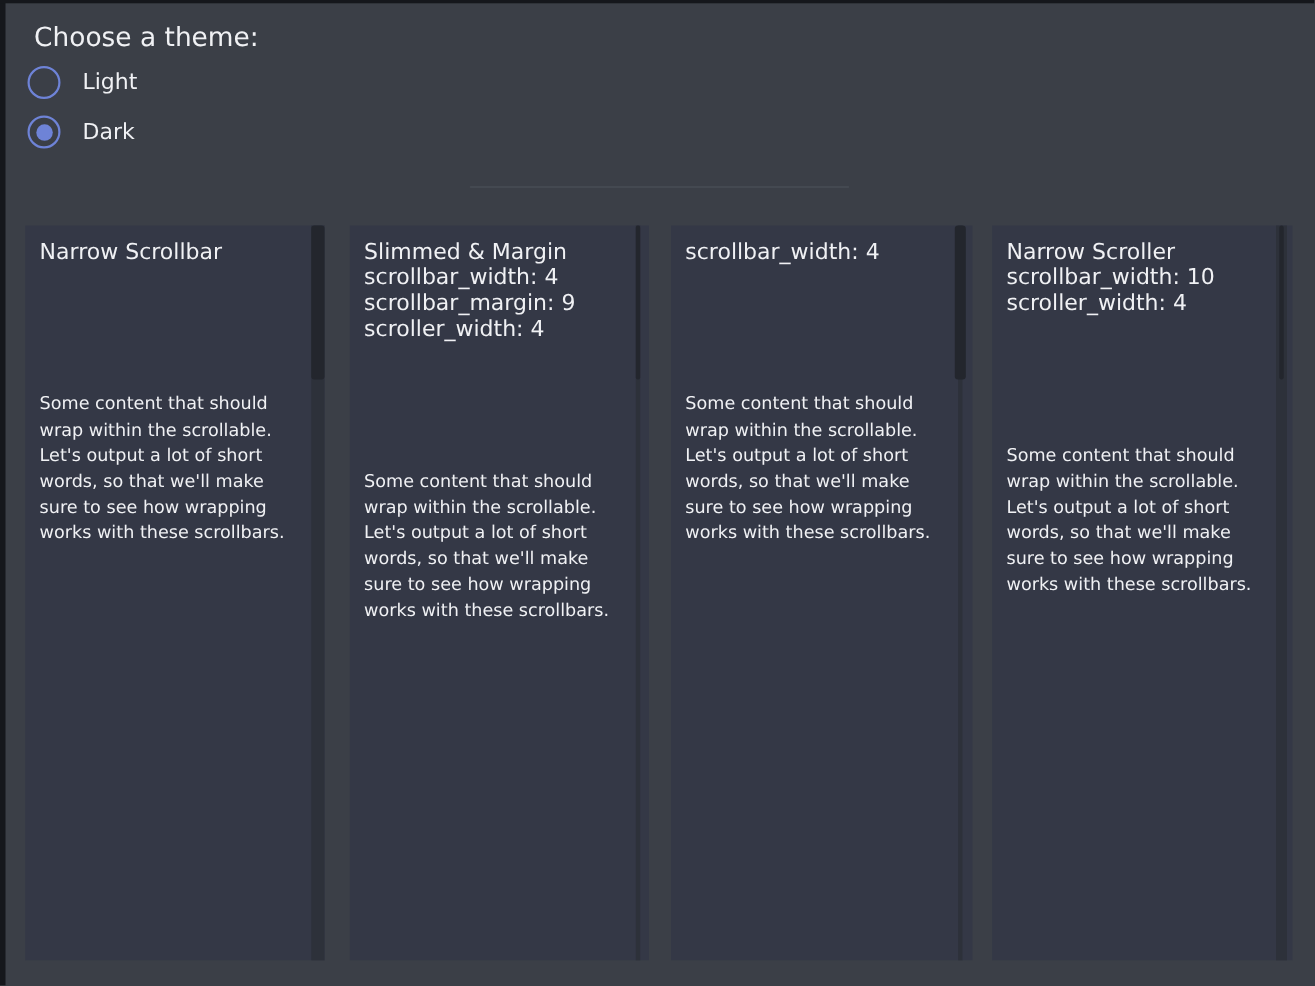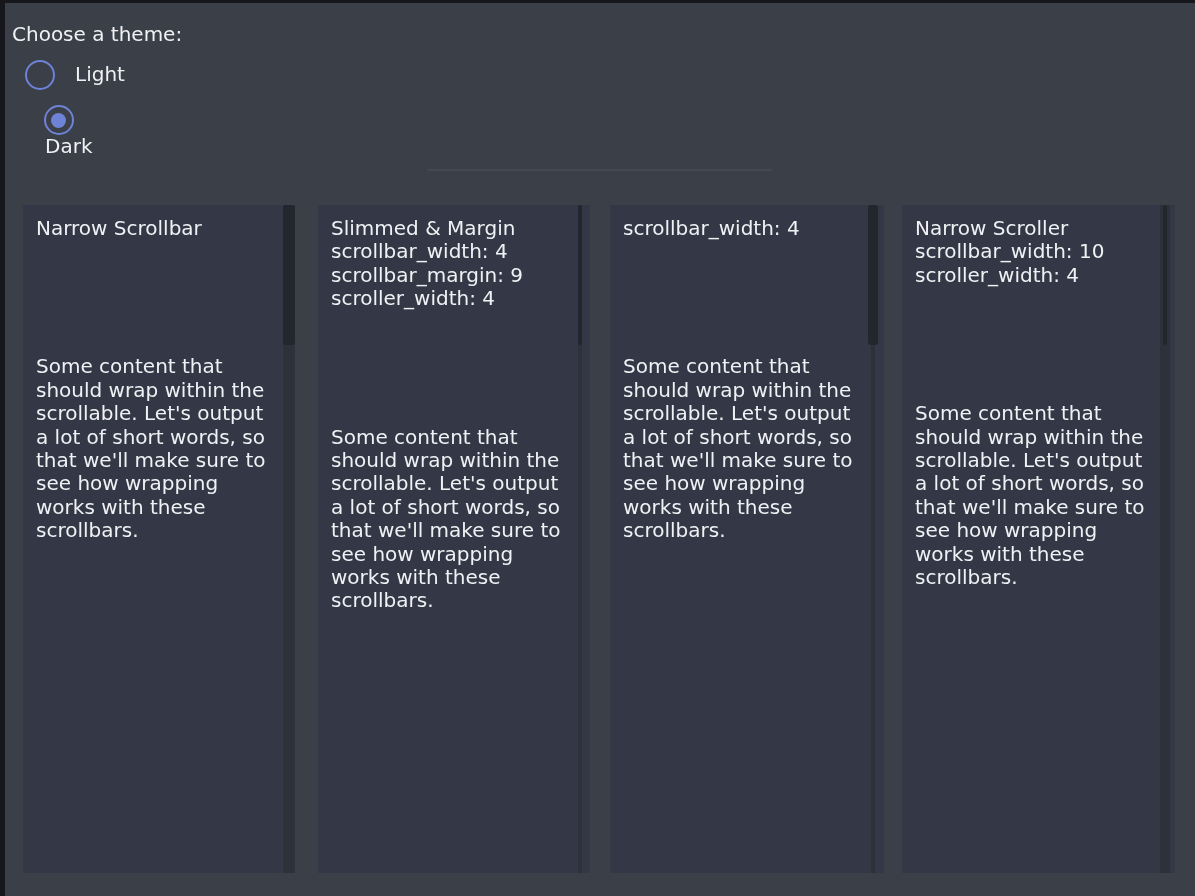--- a/index.html
+++ b/index.html
@@ -7,38 +7,38 @@
     width:1195px;height:896px;position:relative;overflow:hidden;
     background:#3b3f47;
     font-family:"DejaVu Sans", sans-serif;
     color:#f0f1f4;
     -webkit-font-smoothing:antialiased;
   }
   .frame-left{position:absolute;left:0;top:0;width:5px;height:896px;background:#15171c;}
   .frame-top{position:absolute;left:0;top:0;width:1195px;height:3px;background:#15171c;}
 
   
-  .theme-label{position:absolute;left:12px;top:23px;font-size:20px;line-height:23.4px;}
+  .theme-label{position:absolute;left:31px;top:23px;font-size:24px;line-height:23.4px;}
   .radio-row{position:absolute;left:25px;height:30px;display:flex;align-items:center;cursor:default;}
   .radio-row.light{top:60px;}
-  .radio-row.dark{top:105px;flex-direction:column;}
+  .radio-row.dark{top:105px;}
   .radio-circle{
     width:30px;height:30px;box-sizing:border-box;border:2px solid #6e83d7;border-radius:50%;
     display:flex;align-items:center;justify-content:center;flex:0 0 auto;
   }
   .radio-dot{width:15px;height:15px;border-radius:50%;background:#6e83d7;}
   .radio-text{margin-left:20px;font-size:20px;line-height:23.4px;}
 
   .divider{position:absolute;left:427px;top:169px;width:345px;height:2px;background:#474b53;border-radius:1px;opacity:.85;}
 
   
   .panel{position:absolute;top:205px;height:668px;background:#343846;}
   .panel .inner{padding:12px 0 0 13px;}
   .panel-title,.panel-param{font-size:20px;line-height:23.4px;white-space:nowrap;}
-  .panel-content{margin-top:115px;font-size:20px;line-height:23.4px;width:238px;}
+  .panel-content{margin-top:115px;font-size:16px;line-height:23.4px;width:238px;}
 
   #panel-0{left:23px;width:272px;}
   #panel-1{left:318px;width:272px;}
   #panel-2{left:610px;width:274px;}
   #panel-3{left:902px;width:273px;}
 
   .track{position:absolute;top:0;bottom:0;background:#2d313a;}
   .thumb{position:absolute;top:0;height:140px;background:#23262d;}
 
   

